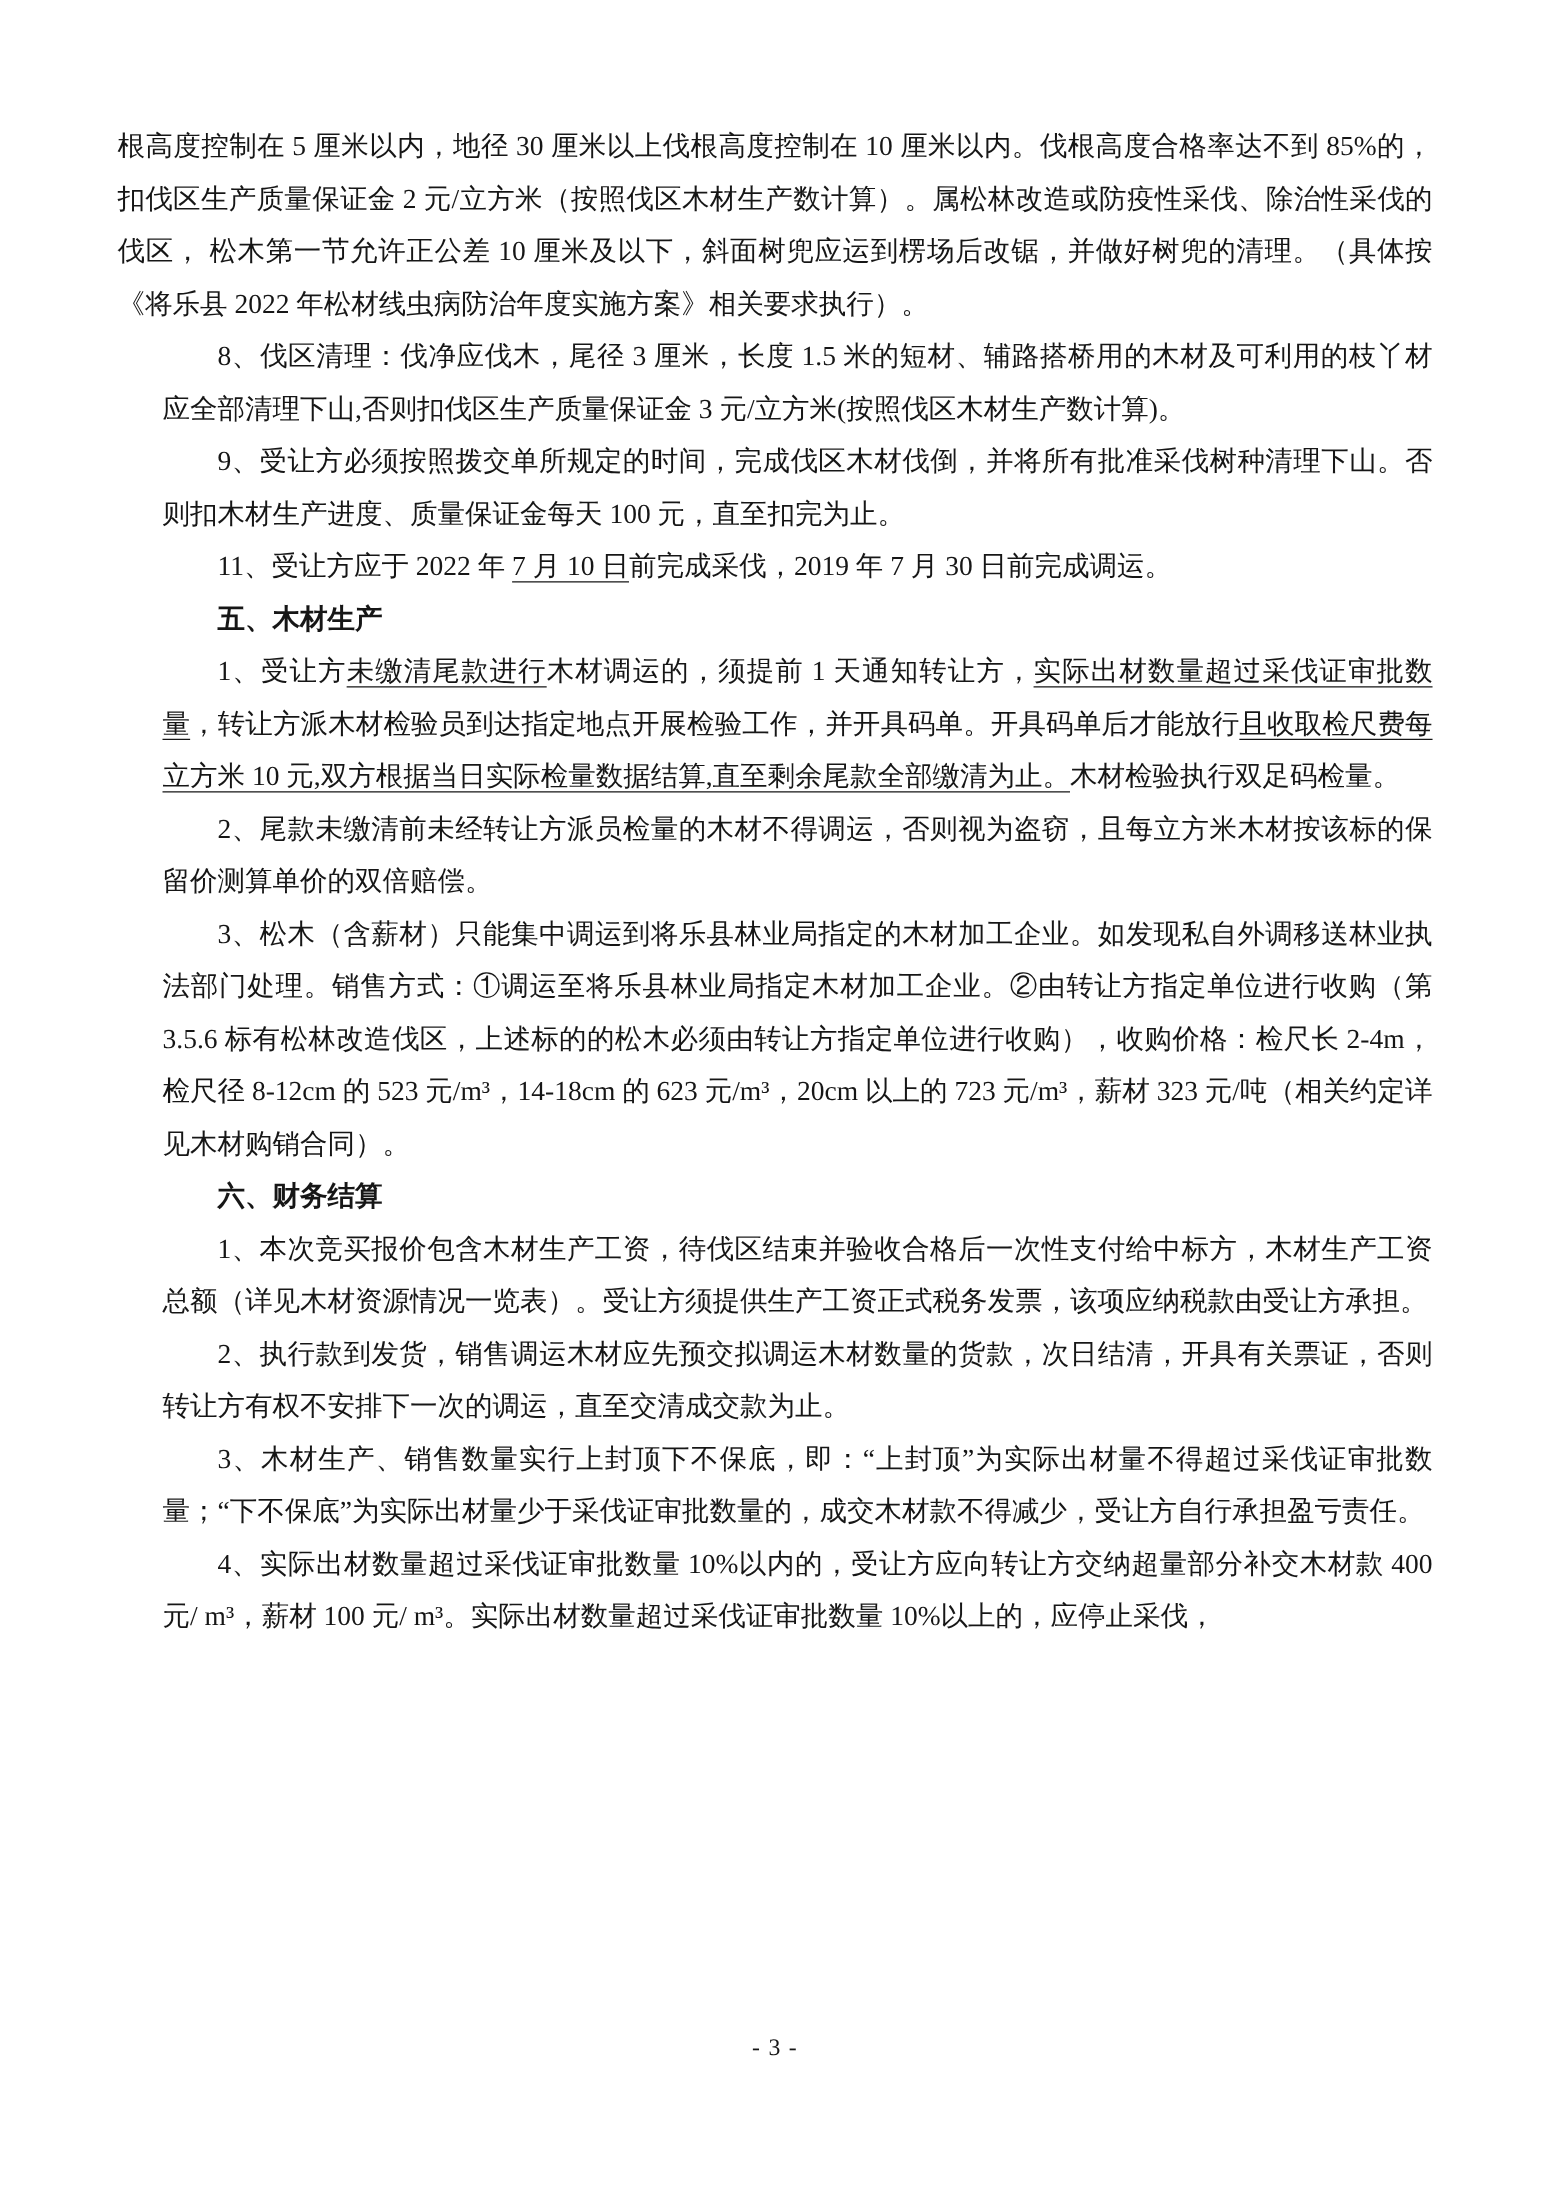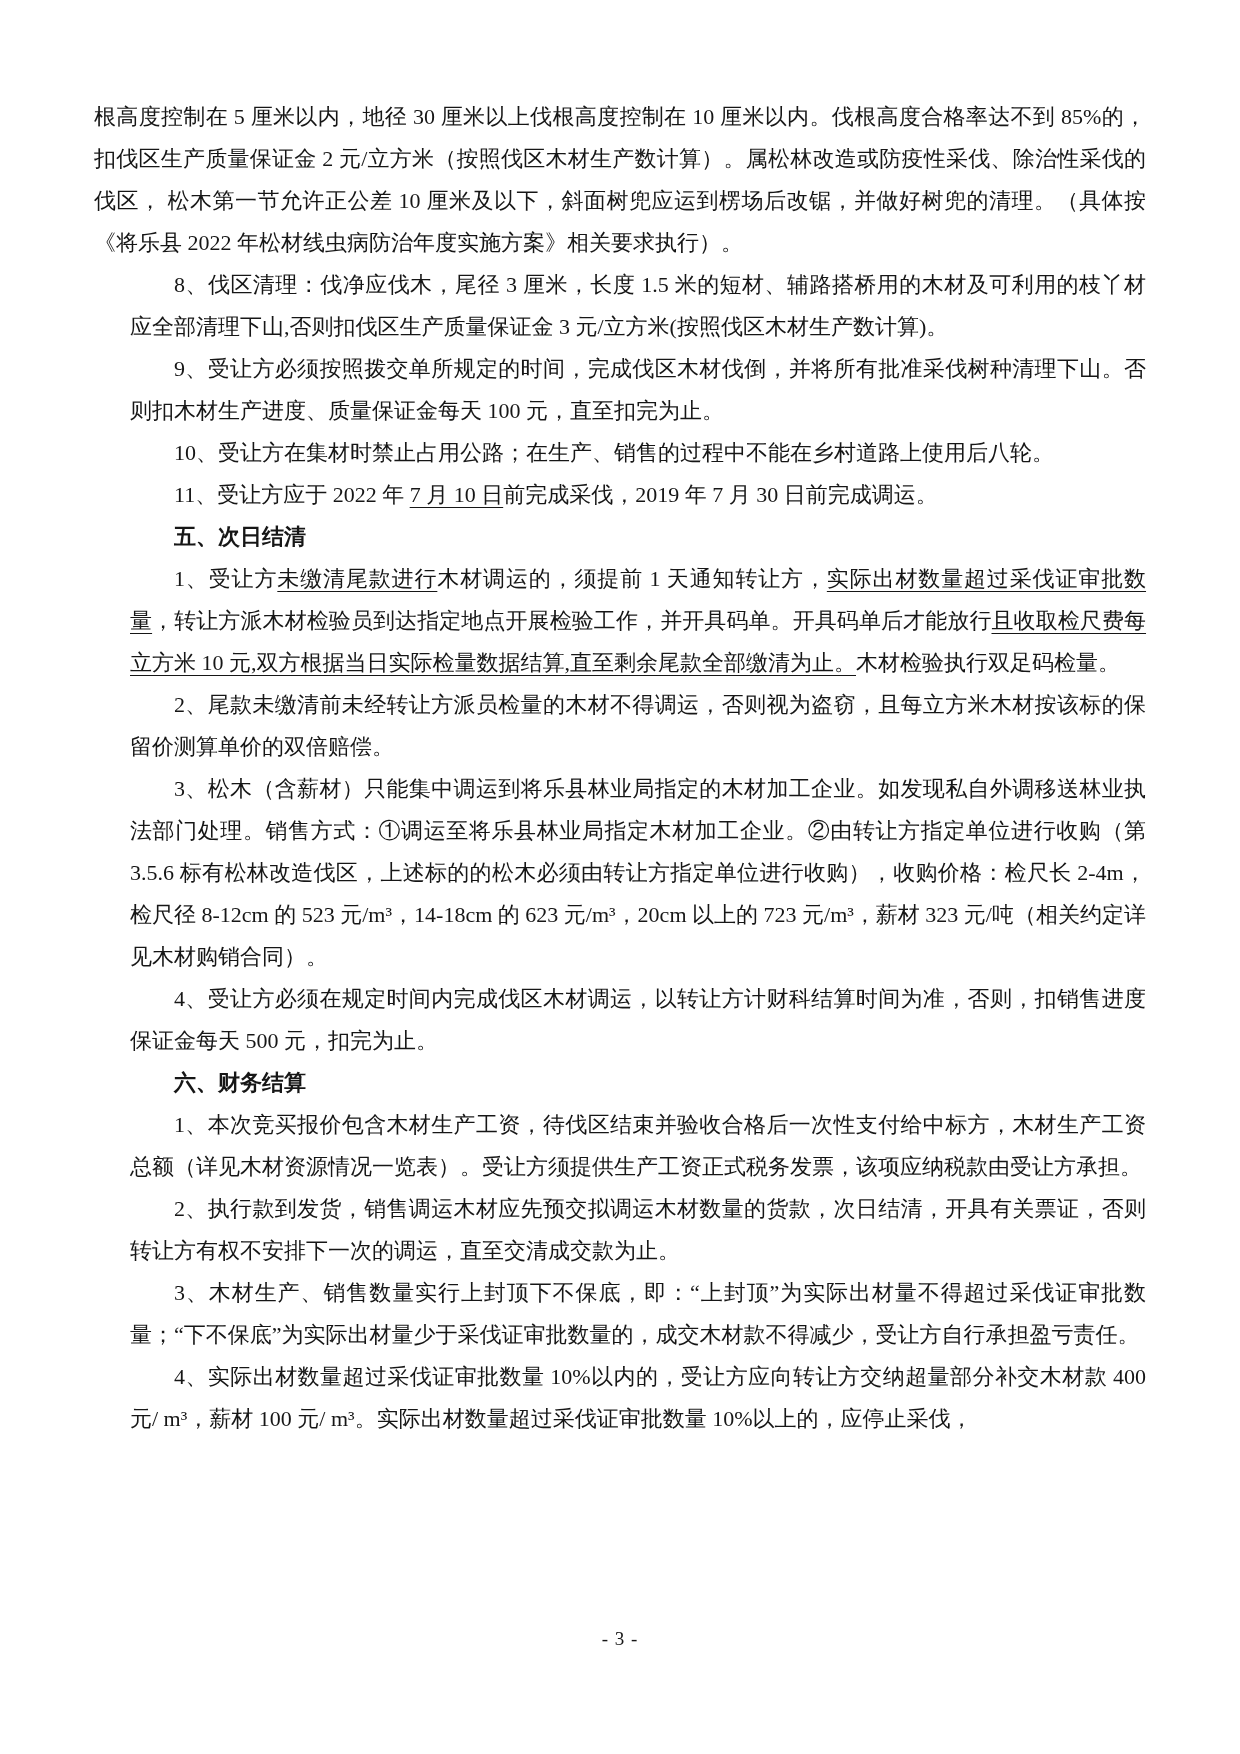--- a/index.html
+++ b/index.html
@@ -55,27 +55,25 @@
   }
 </style>
 </head>
 <body>
 
 <div class="page">
   <div class="content" id="doc">
       <p class="para"><span>根高度控制在 5 厘米以内，地径 30 厘米以上伐根高度控制在 10 厘米以内。伐根高度合格率达不到 85%的，扣伐区生产质量保证金 2 元/立方米（按照伐区木材生产数计算）。属松林改造或防疫性采伐、除治性采伐的伐区， 松木第一节允许正公差 10 厘米及以下，斜面树兜应运到楞场后改锯，并做好树兜的清理。（具体按《将乐县 2022 年松材线虫病防治年度实施方案》相关要求执行）。</span></p>
       <p class="para indent"><span>8、伐区清理：伐净应伐木，尾径 3 厘米，长度 1.5 米的短材、辅路搭桥用的木材及可利用的枝丫材应全部清理下山,否则扣伐区生产质量保证金 3 元/立方米(按照伐区木材生产数计算)。</span></p>
       <p class="para indent"><span>9、受让方必须按照拨交单所规定的时间，完成伐区木材伐倒，并将所有批准采伐树种清理下山。否则扣木材生产进度、质量保证金每天 100 元，直至扣完为止。</span></p>
-      <p class="para indent"><span>10、受让方在集材时禁止占用公路；在生产、销售的过程中不能在乡村道路上使用后八轮。</span></p>
       <p class="para indent"><span>11、受让方应于 2022 年 </span><span class="u">7 月 10 日</span><span>前完成采伐，2019 年 7 月 30 日前完成调运。</span></p>
-      <p class="para heading indent"><span>五、次日结清</span></p>
+      <p class="para heading indent"><span>五、木材生产</span></p>
       <p class="para indent"><span>1、受让方</span><span class="u">未缴清尾款进行</span><span>木材调运的，须提前 1 天通知转让方，</span><span class="u">实际出材数量超过采伐证审批数量</span><span>，转让方派木材检验员到达指定地点开展检验工作，并开具码单。开具码单后才能放行</span><span class="u">且收取检尺费每立方米 10 元,双方根据当日实际检量数据结算,直至剩余尾款全部缴清为止。</span><span>木材检验执行双足码检量。</span></p>
       <p class="para indent"><span>2、尾款未缴清前未经转让方派员检量的木材不得调运，否则视为盗窃，且每立方米木材按该标的保留价测算单价的双倍赔偿。</span></p>
       <p class="para indent"><span>3、松木（含薪材）只能集中调运到将乐县林业局指定的木材加工企业。如发现私自外调移送林业执法部门处理。销售方式：①调运至将乐县林业局指定木材加工企业。②由转让方指定单位进行收购（第 3.5.6 标有松林改造伐区，上述标的的松木必须由转让方指定单位进行收购），收购价格：检尺长 2-4m，检尺径 8-12cm 的 523 元/m³，14-18cm 的 623 元/m³，20cm 以上的 723 元/m³，薪材 323 元/吨（相关约定详见木材购销合同）。</span></p>
-      <p class="para indent"><span>4、受让方必须在规定时间内完成伐区木材调运，以转让方计财科结算时间为准，否则，扣销售进度保证金每天 500 元，扣完为止。</span></p>
       <p class="para heading indent"><span>六、财务结算</span></p>
       <p class="para indent"><span>1、本次竞买报价包含木材生产工资，待伐区结束并验收合格后一次性支付给中标方，木材生产工资总额（详见木材资源情况一览表）。受让方须提供生产工资正式税务发票，该项应纳税款由受让方承担。</span></p>
       <p class="para indent"><span>2、执行款到发货，销售调运木材应先预交拟调运木材数量的货款，次日结清，开具有关票证，否则转让方有权不安排下一次的调运，直至交清成交款为止。</span></p>
       <p class="para indent"><span>3、木材生产、销售数量实行上封顶下不保底，即：“上封顶”为实际出材量不得超过采伐证审批数量；“下不保底”为实际出材量少于采伐证审批数量的，成交木材款不得减少，受让方自行承担盈亏责任。</span></p>
       <p class="para indent"><span>4、实际出材数量超过采伐证审批数量 10%以内的，受让方应向转让方交纳超量部分补交木材款 400 元/ m³，薪材 100 元/ m³。实际出材数量超过采伐证审批数量 10%以上的，应停止采伐，</span></p>
     </div>
   <div class="footer">- 3 -</div>
 </div>
 
 </body></html>

